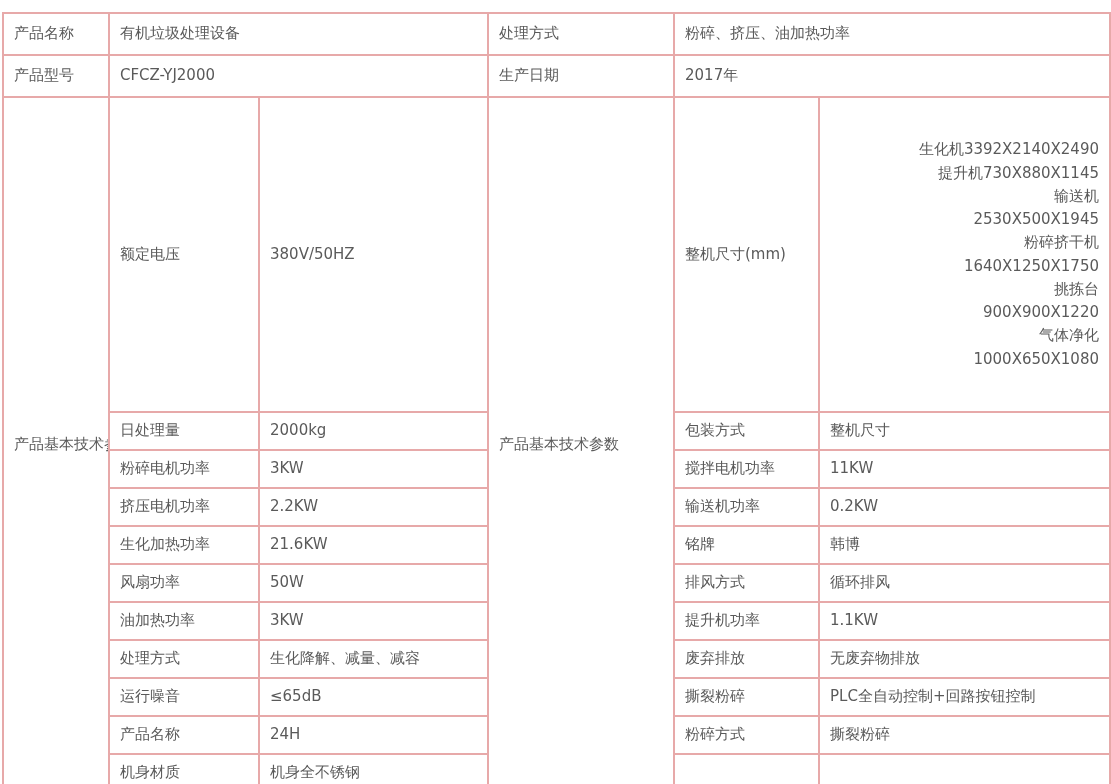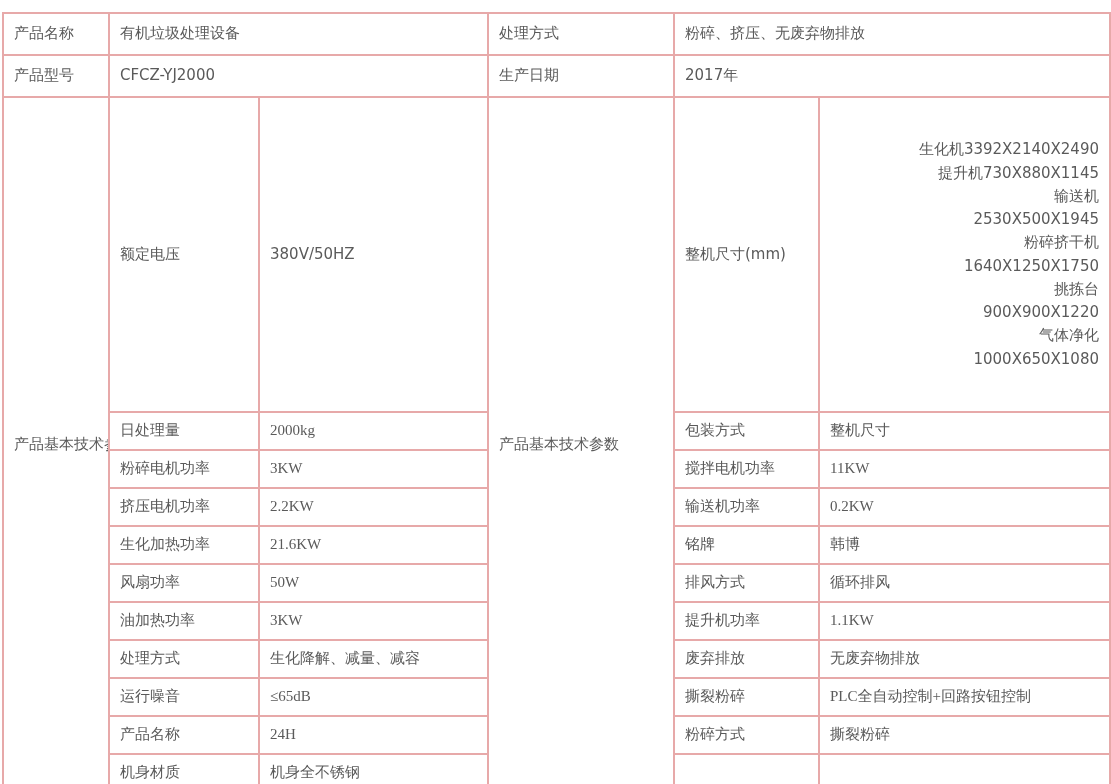--- a/index.html
+++ b/index.html
@@ -34,21 +34,21 @@
     line-height: 1.55;
     color: #5a5a5a;
     vertical-align: middle;
     text-align: left;
     font-weight: normal;
     white-space: nowrap;
     overflow: hidden;
   }
 
   .hdr-row td { height: 42px; }
-  .data-row td { height: 38px; font-family: Liberation Serif, serif; }
+  .data-row td { height: 38px; }
 
   .label-cell { }
   .value-cell { }
 
   .merged-left-label {
     vertical-align: middle;
     white-space: normal;
     line-height: 2.0;
   }
   .merged-mid-label {
@@ -82,21 +82,21 @@
     <col style="width:186px">
     <col style="width:145px">
     <col style="width:291px">
   </colgroup>
   <tbody>
 
     <tr class="hdr-row">
       <td class="label-cell">产品名称</td>
       <td class="value-cell" colspan="2">有机垃圾处理设备</td>
       <td class="label-cell">处理方式</td>
-      <td class="value-cell" colspan="2">粉碎、挤压、无废弃物排放</td>
+      <td class="value-cell" colspan="2">粉碎、挤压、油加热功率</td>
     </tr>
 
     <tr class="hdr-row">
       <td class="label-cell">产品型号</td>
       <td class="value-cell" colspan="2">CFCZ-YJ2000</td>
       <td class="label-cell">生产日期</td>
       <td class="value-cell" colspan="2">2017年</td>
     </tr>
 
     <tr>

